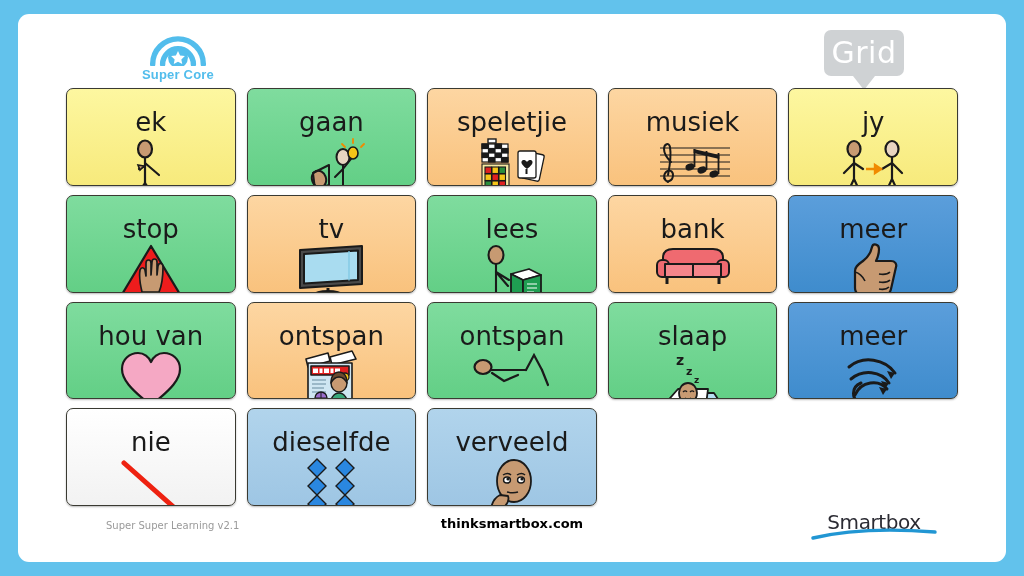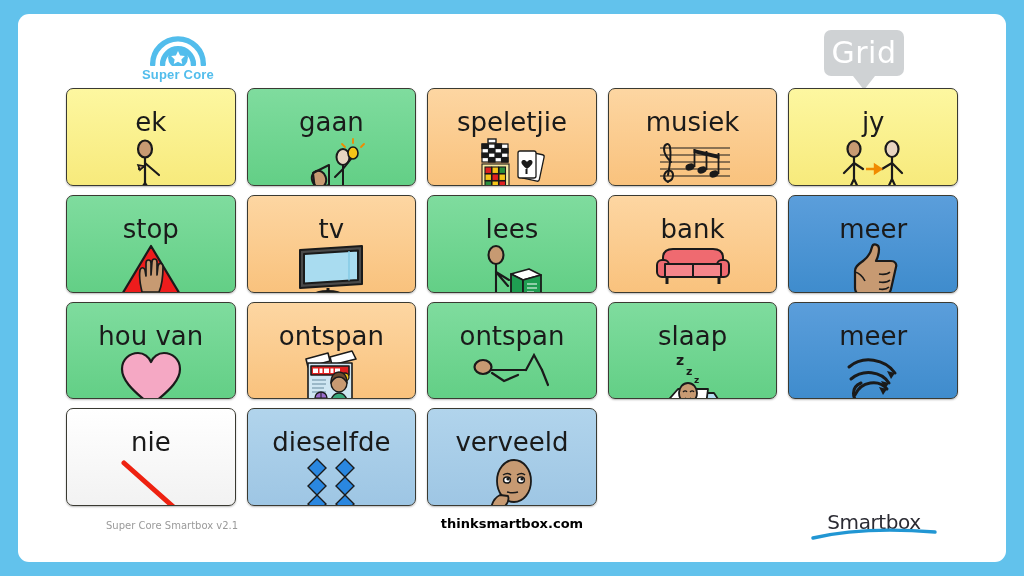--- a/index.html
+++ b/index.html
@@ -472,21 +472,21 @@
         <circle cx="27" cy="24" r="1.6"></circle>
               <circle cx="41" cy="24" r="1.6"></circle>
       </g>
       <path d="M26 37 c4 1 8 1 11 0" stroke="#1a1a1a" stroke-width="1.5" fill="none"></path>
     </svg>
         </div>
       </div>
     </div>
 
   <div class="footer">
-    <div class="foot-version">Super Core Smartbox v2.1</div>
+    <div class="foot-version">Super Super Learning v2.1</div>
     <div class="foot-site">thinksmartbox.com</div>
     <div class="smartbox">
       <div class="sb-word">Smartbox</div>
       <svg class="sb-swoosh" width="126" height="12" viewBox="0 0 126 12">
         <path d="M2 10 C 40 1, 86 1, 124 4" fill="none" stroke="#2196d3" stroke-width="3.4" stroke-linecap="round"></path>
       </svg>
     </div>
   </div>
 
 </div>

